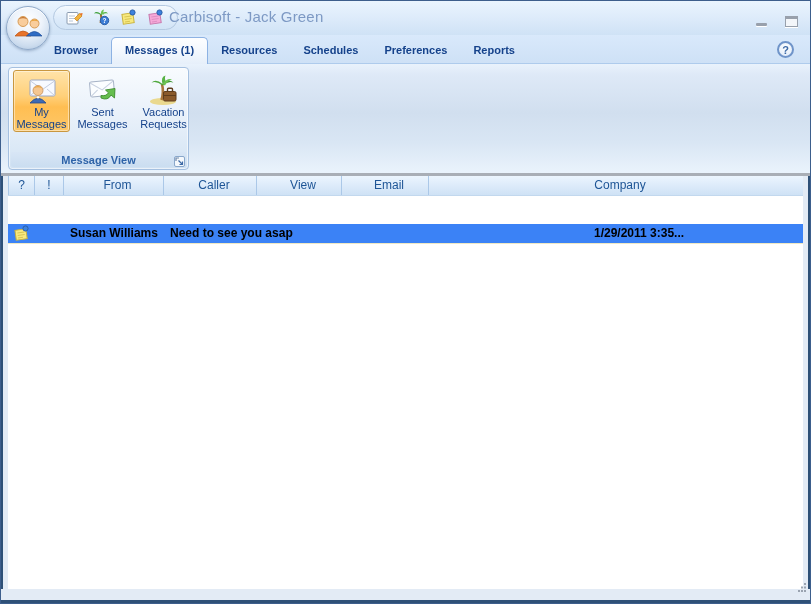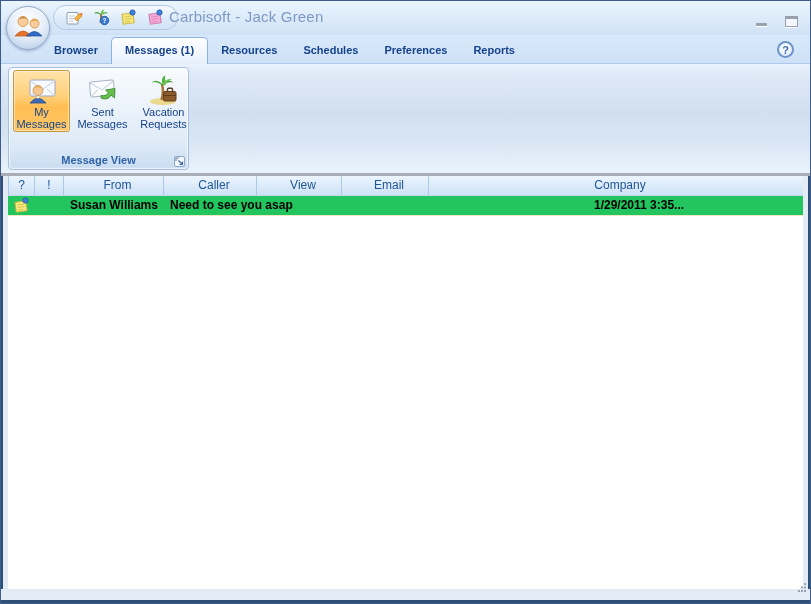--- a/index.html
+++ b/index.html
@@ -120,21 +120,21 @@
   .main { position: absolute; left: 7px; right: 7px; top: 175px; bottom: 14px; background: #fff; overflow: hidden; }
   .grid-header { display: flex; height: 20px; background: linear-gradient(180deg,#ECF5FE 0%,#DDEBFA 50%,#CFE2F5 100%); border-bottom: 1px solid #C2D8EE; }
   .hcell {
     font-size: 12px; color: #1E5596; line-height: 19px;
     border-right: 1px solid #ABC8E8; padding-left: 8px;
     white-space: nowrap; overflow: hidden; cursor: pointer; flex: 0 0 auto; text-align: center;
   }
   .hcell.center { text-align: center; padding-left: 0; }
   .hcell.first { border-left: 1px solid #ABC8E8; }
   .hcell.last { flex: 1 1 auto; border-right: none; }
-  .grid-row { display: flex; height: 20px; background: #22c55e; border-bottom: 1px solid #EFE8C4; cursor: pointer; }
+  .grid-row { display: flex; height: 20px; background: #3b82f6; border-bottom: 1px solid #EFE8C4; cursor: pointer; margin-top: 28px; }
   .rcell {
     font-size: 12px; font-weight: bold; color: #000; line-height: 19px;
     padding-left: 6px; white-space: nowrap; overflow: hidden; flex: 0 0 auto;
   }
   .rcell.center { text-align: center; padding-left: 0; display: flex; align-items: center; justify-content: center; }
   .rcell.last { flex: 1 1 auto; }
 
   .w-q { width: 27px; }  .w-ex { width: 29px; } .w-from { width: 100px; }
   .w-msg { width: 159px; } .w-caller { width: 93px; } .w-phone { width: 85px; }
   .w-email { width: 87px; } .w-date { width: 110px; } 

